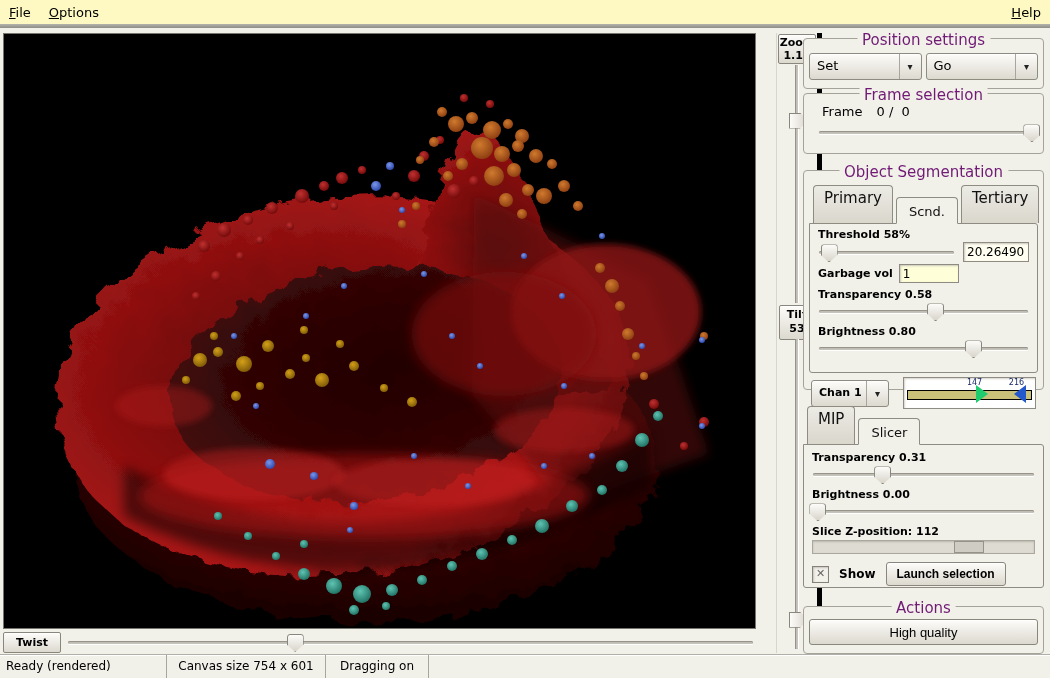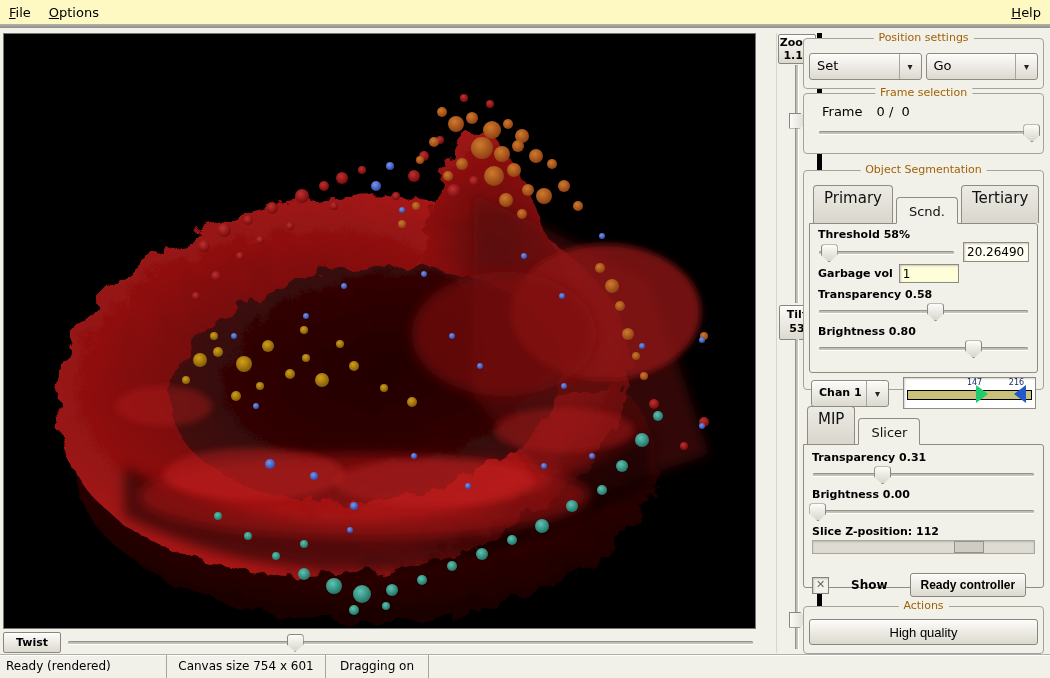--- a/index.html
+++ b/index.html
@@ -45,21 +45,21 @@
   }
   
   #strip{position:absolute;left:776px;top:5px;width:40px;height:620px;border-left:1px solid #d8d6cc;border-right:5px solid #000000;}
   #zoom-btn{position:absolute;left:1px;top:1px;width:36px;height:27px;line-height:13px;padding-top:1px;}
   #zoom-slider{top:32px;height:238px;}
   #tilt-btn{position:absolute;left:2px;top:272px;width:34px;height:31px;line-height:14px;padding-top:2px;}
   #tilt-slider{top:306px;height:310px;}
   
   #panel{position:absolute;left:797px;top:0;width:253px;height:626px;display:flex;flex-direction:column;}
   .group{position:relative;border:1px solid #a5a399;border-radius:4px;margin:0 6px;background:#f1f0e9;}
-  .group-title{position:absolute;top:-8px;left:50%;transform:translateX(-50%);background:#f1f0e9;padding:0 5px;color:#a16207;font-size:11px;white-space:nowrap;}
+  .group-title{position:absolute;top:-8px;left:50%;transform:translateX(-50%);background:#f1f0e9;padding:0 5px;color:#701a75;font-size:15px;white-space:nowrap;}
   .bold-label{font-weight:bold;font-size:11px;margin:5px 0 1px;}
   
   .combo{height:25px;border:1px solid #8e8c82;border-radius:3px;background:linear-gradient(#fdfcf9,#dcd9cf);display:flex;align-items:stretch;box-shadow:inset 0 1px 0 #fff;}
   .combo-text{flex:1;padding-left:7px;line-height:23px;font-size:13px;overflow:hidden;}
   .combo-arrow{width:21px;border-left:1px solid #a8a69c;display:flex;align-items:center;justify-content:center;font-size:10px;color:#222;}
   
   .tabs{display:flex;align-items:flex-end;padding-left:4px;position:relative;z-index:2;}
   .tab{border:1px solid #8e8c82;border-bottom:none;border-radius:4px 4px 0 0;background:linear-gradient(#ecebe4,#d9d6cc);padding:3px 10px 16px;font-size:15px;margin-right:3px;color:#111;}
   .tab.active{background:#f1f0e9;padding:6px 12px 4px;font-size:13px;margin-bottom:-1px;border-bottom:1px solid #f1f0e9;}
   .tab-content{border:1px solid #8e8c82;border-radius:0 3px 3px 3px;background:#f1f0e9;position:relative;z-index:1;padding:4px 8px 6px;}
@@ -423,22 +423,22 @@
           <div class="handle" style="left:2%;"></div>
         </div>
         <div class="bold-label">Slice Z-position: 112</div>
         <div class="flat-slider" style="margin-top:2px;">
           <div class="thumb" style="left:64%;"></div>
         </div>
         <div style="display:flex;align-items:center;gap:6px;margin-top:8px;">
           <div class="checkbox">
             <span>✕</span>
           </div>
-          <span class="bold-label" style="margin:16px;font-size:12px;">Show</span>
-          <button class="push-btn" style="font-weight:bold;font-size:12px;height:24px;padding:0 10px;">Ready controller</button>
+          <span class="bold-label" style="margin:4px;font-size:12px;">Show</span>
+          <button class="push-btn" style="font-weight:bold;font-size:12px;height:24px;padding:0 10px;">Launch selection</button>
         </div>
       </div>
     </div>
 
     <div class="group" style="margin-top:18px;height:48px;">
       <span class="group-title">Actions</span>
       <div style="display:flex;gap:4px;padding:12px 5px 0;">
         <button class="push-btn" style="flex:1;height:26px;">High quality</button>
       </div>
     </div>

